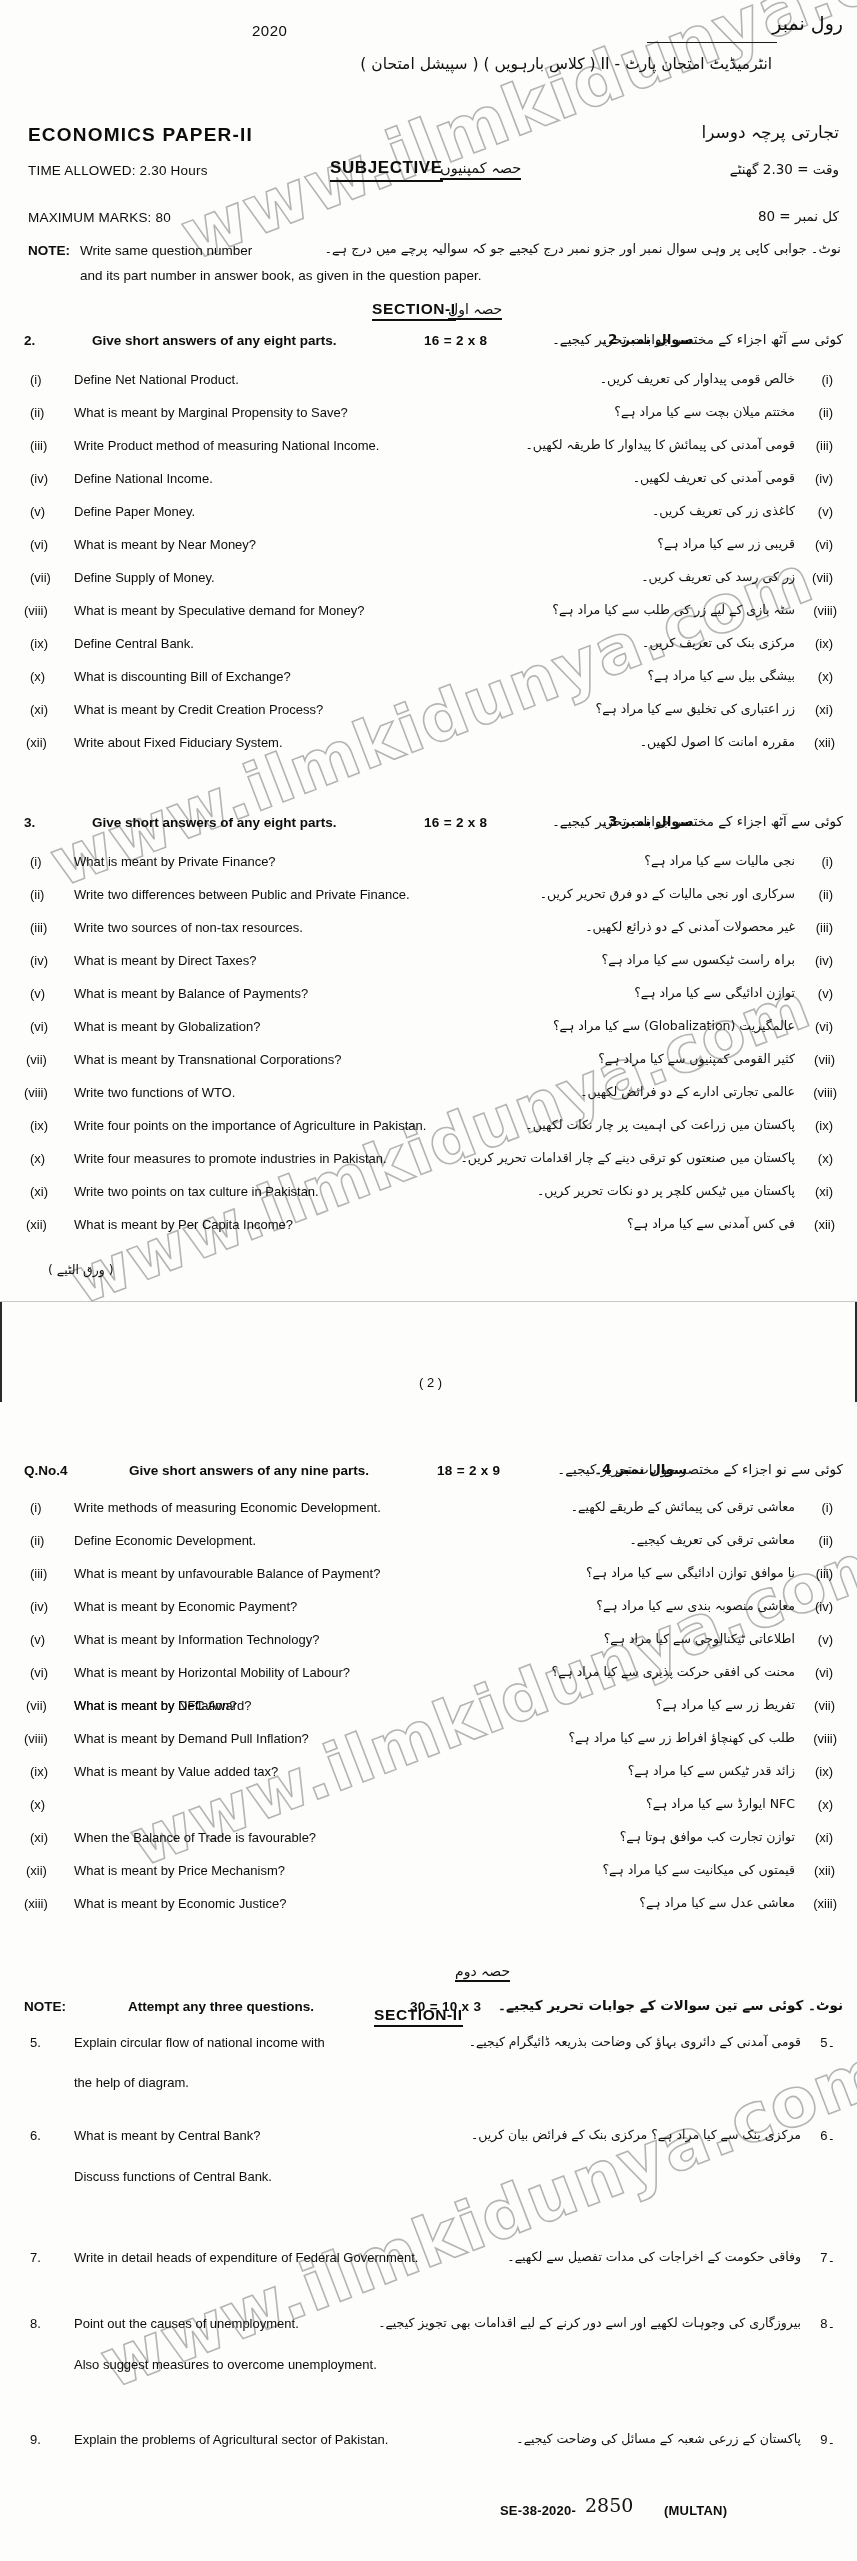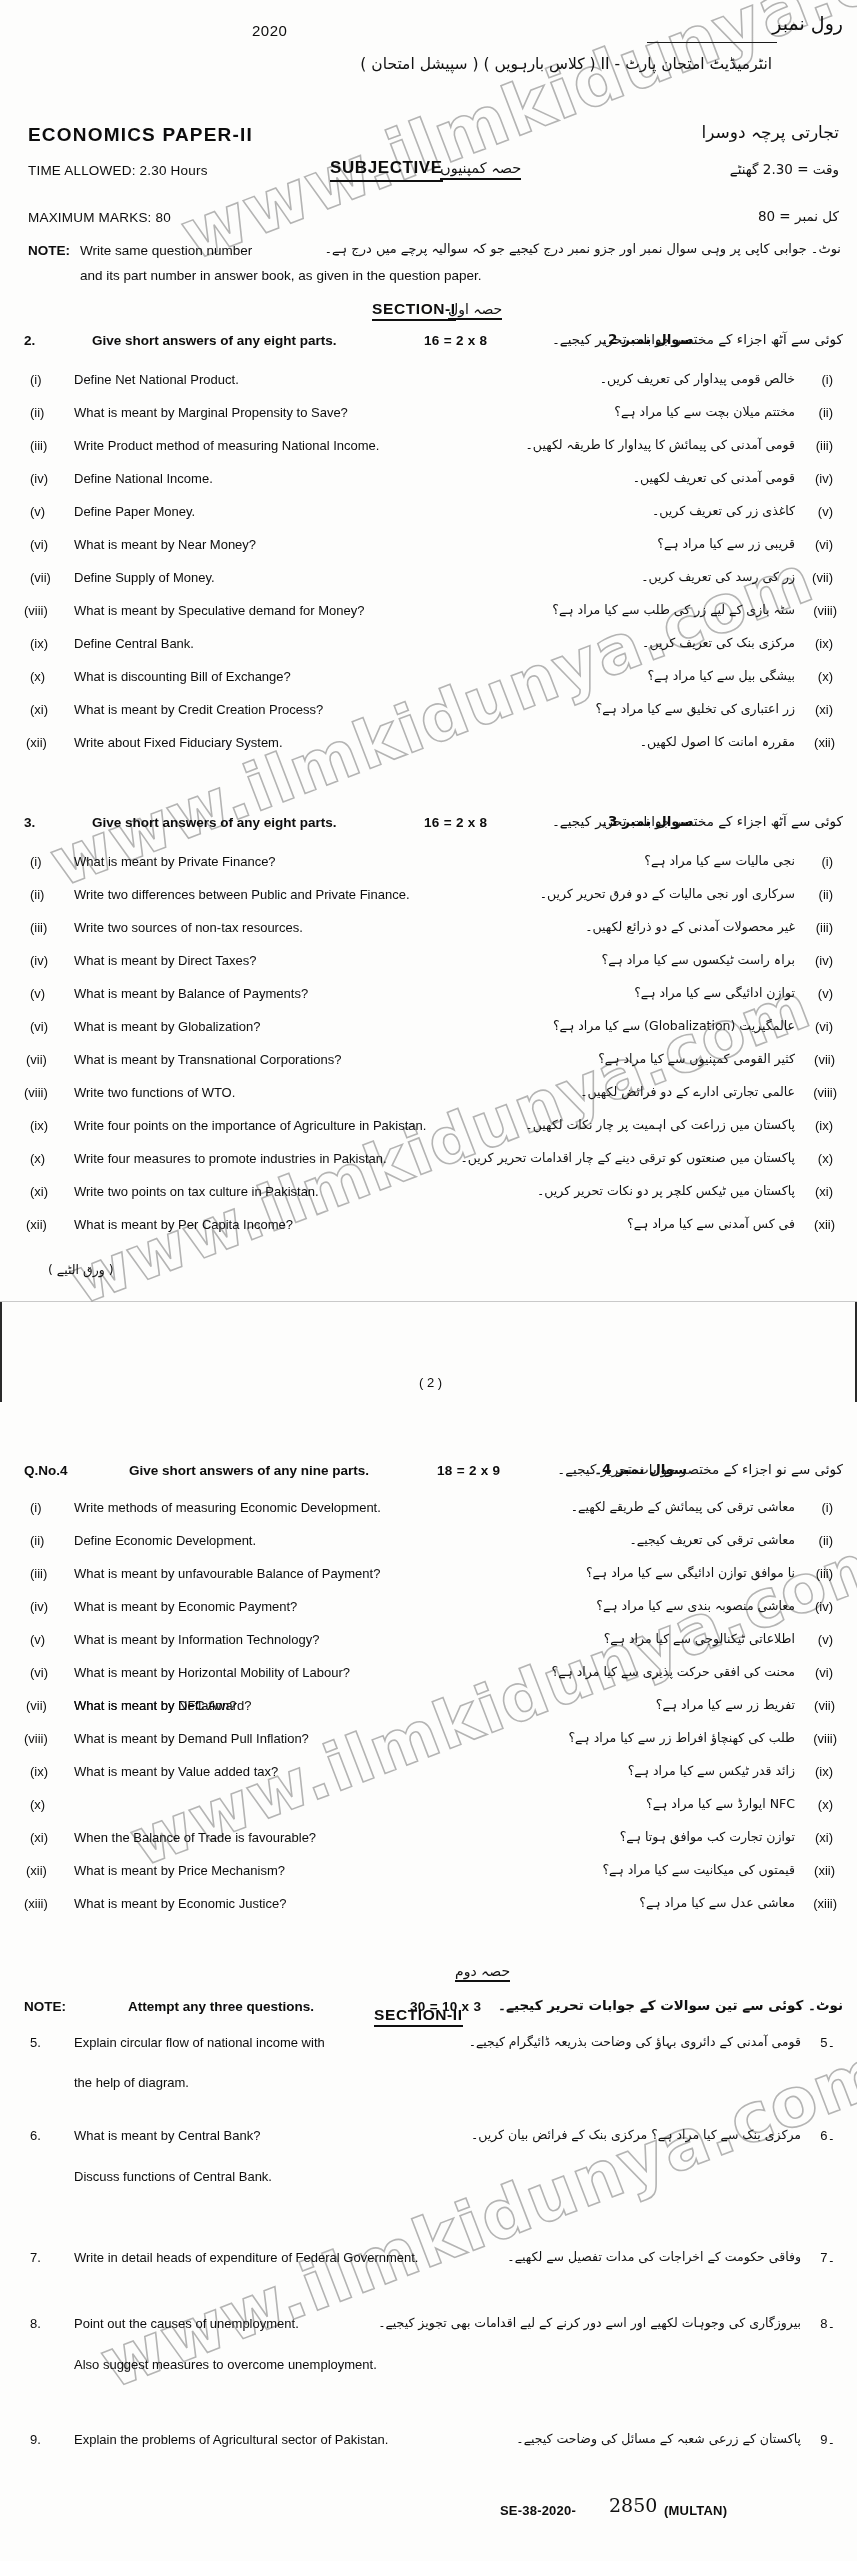--- a/index.html
+++ b/index.html
@@ -150,21 +150,20 @@
   .pagenum { font-size: 13px; }
   .turnover {
     font-family: "DejaVu Sans", sans-serif;
     font-size: 12.5px;
     direction: rtl;
   }
   .footer-code { font-size: 13px; font-weight: bold; letter-spacing: 0.2px; }
   .footer-hand {
     font-family: "DejaVu Serif", serif;
     font-size: 19px;
-    margin-left: 24px;
   }
   .page-divider {
     position: absolute;
     border-top: 1px solid #c9c9c9;
     left: 0; width: 857px;
   }
   .edge-l, .edge-r {
     position: absolute;
     width: 2px;
     background: #2a2a2a;

